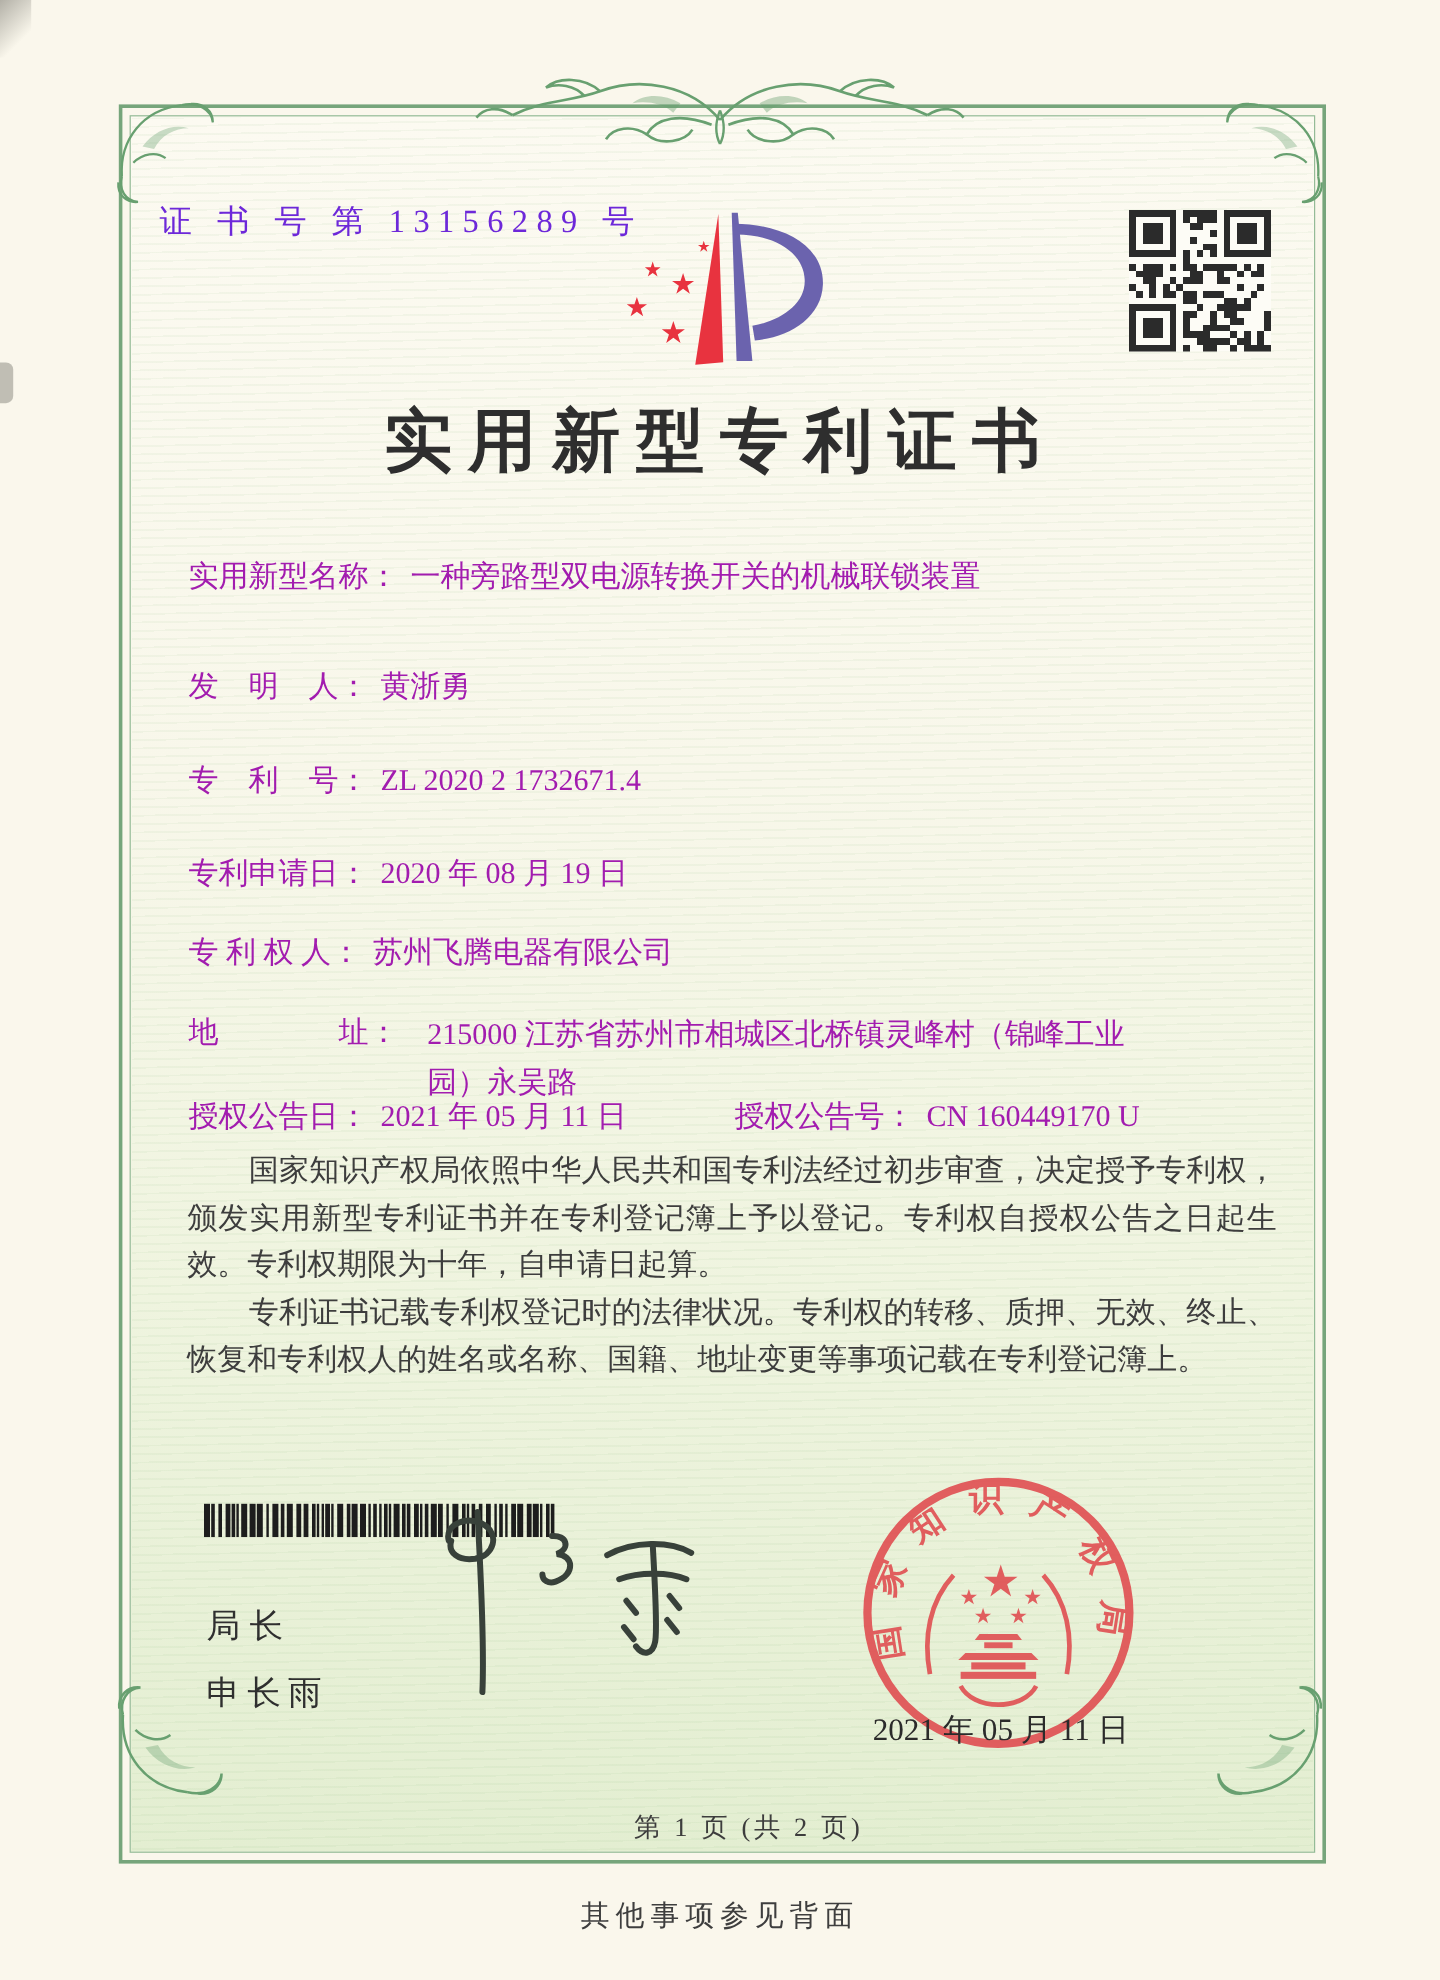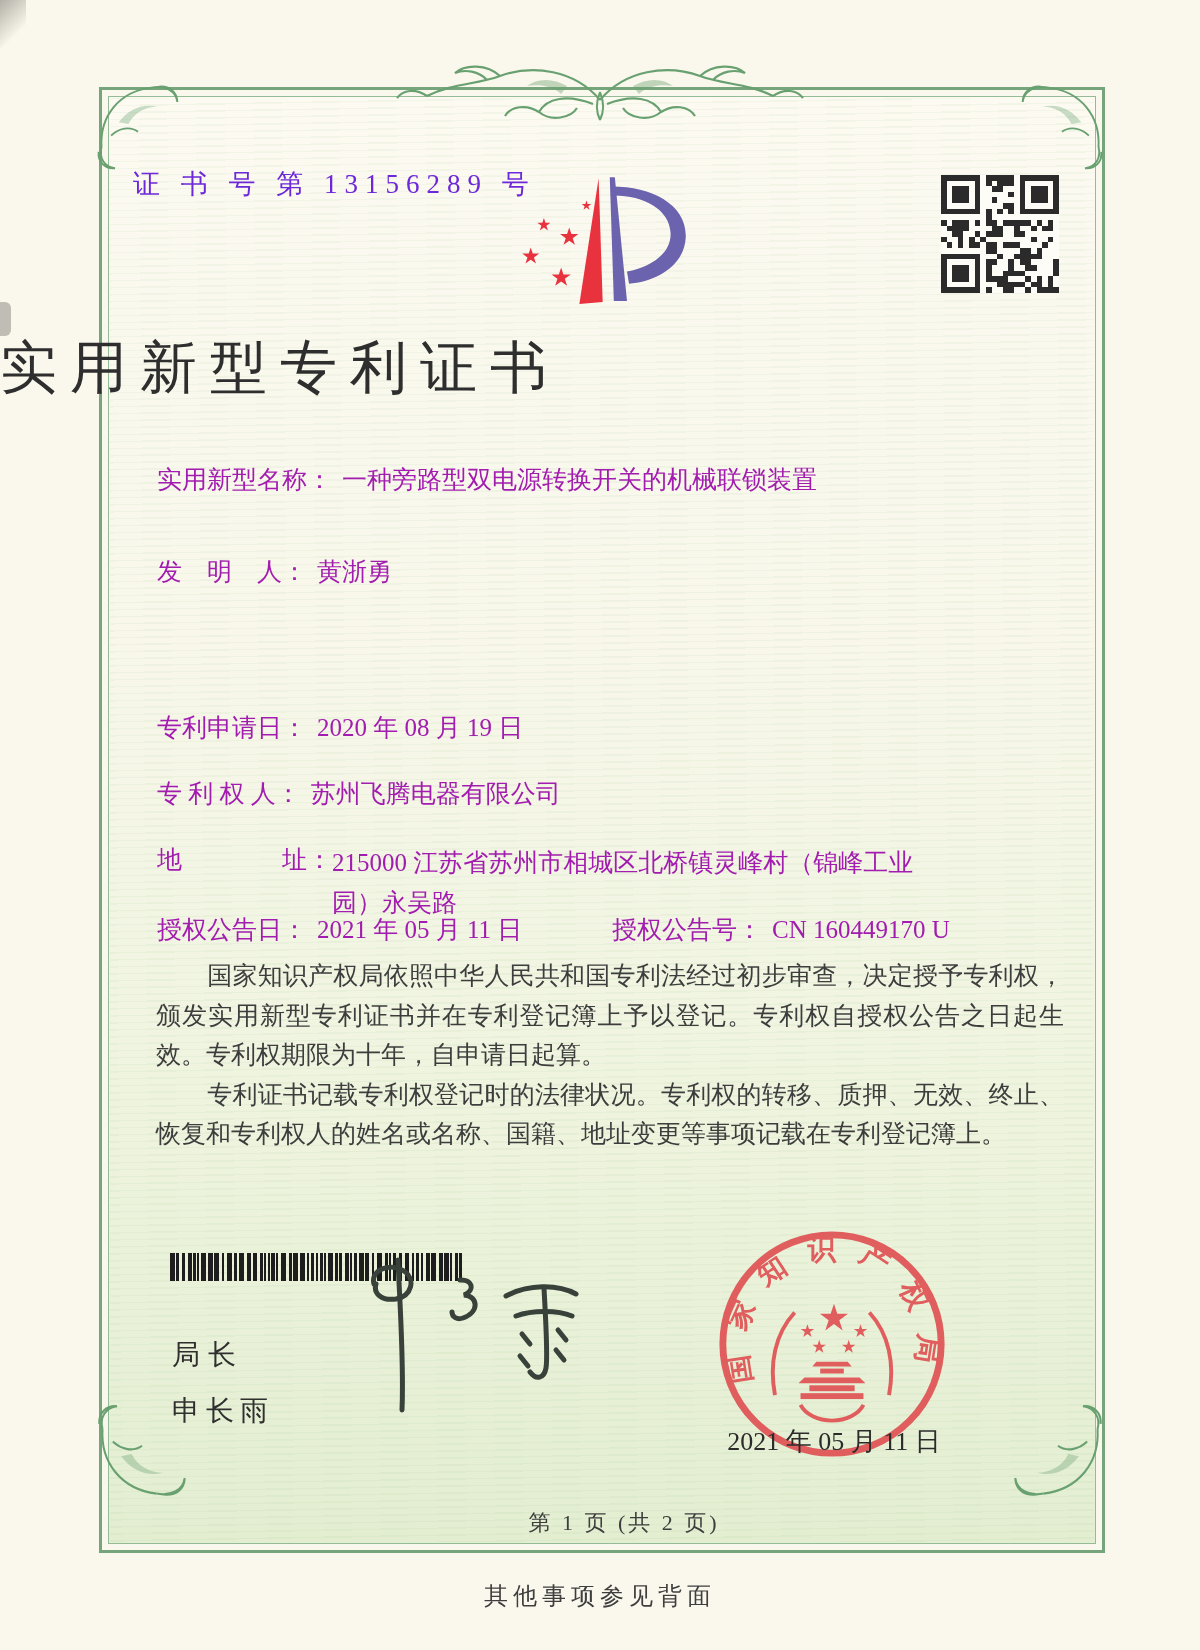--- a/index.html
+++ b/index.html
@@ -12,28 +12,28 @@
   .artifact-notch{left:0;top:302px;width:11px;height:34px;background:#8f9087;opacity:.55;border-radius:0 6px 6px 0;}
   
   .frame{left:99px;top:87px;width:1000px;height:1460px;border:3px solid #76a57b;}
   .frame-inner{position:absolute;left:6px;top:6px;right:6px;bottom:6px;border:1px solid #94bb97;
       background:linear-gradient(180deg,#fcfaf1 0%,#f8f7ea 38%,#eff4df 68%,#e3eed1 100%);}
   .waves{position:absolute;inset:1px;
       background:repeating-linear-gradient(179deg,rgba(120,175,110,.07) 0 1.5px,rgba(255,255,255,0) 1.5px 7px);}
   .ornament{color:#68a070;}
   
   .cert-no{left:133px;top:166px;font-size:27px;letter-spacing:7px;color:#6d28d9;white-space:nowrap;}
-  .title{left:0;right:0;top:330px;text-align:left;font-size:57px;font-weight:normal;
+  .title{left:0;right:0;top:330px;text-align:center;font-size:57px;font-weight:bold;
          letter-spacing:13px;color:#2e2e2e;white-space:nowrap;}
   .frow{left:157px;font-size:25px;color:#a21caf;white-space:nowrap;}
   .frow .value{margin-left:10px;}
   .row-name{top:463px;} .row-inventor{top:555px;} .row-patno{top:633px;}
   .row-filing{top:711px;} .row-patentee{top:777px;}
   .row-address{top:843px;white-space:normal;}
-  .row-address .value{display:inline-block;width:620px;vertical-align:top;word-break:break-all;line-height:40px;margin-left:0;}
+  .row-address .value{display:inline-block;width:620px;vertical-align:top;word-break:break-all;line-height:40px;margin-left:24px;}
   .row-grant{top:913px;}
   .grant-no-pair{position:absolute;left:455px;top:0;white-space:nowrap;}
   .paras{left:156px;top:956px;width:908px;font-size:25px;line-height:39.5px;text-align:justify;color:#3d3d3d;}
   .paras p{margin:0;text-indent:2.05em;}
   .barcode{left:170px;top:1253px;}
   .sig-title{left:172px;top:1336px;font-size:28px;letter-spacing:8px;color:#2f2f2f;}
   .sig-name{left:172px;top:1392px;font-size:28px;letter-spacing:6px;color:#2f2f2f;}
   .autograph{left:310px;top:1238px;}
   .seal{left:714px;top:1226px;opacity:.88;}
   .seal-date{left:700px;top:1424px;width:268px;text-align:center;font-size:26px;color:#2b2b2b;z-index:5;}
@@ -242,20 +242,23 @@
     </svg>
 
   <div class="abs title">实用新型专利证书</div>
 
   <div class="abs frow row-name">
     <span class="label">实用新型名称：</span><span class="value">一种旁路型双电源转换开关的机械联锁装置</span>
   </div>
   <div class="abs frow row-inventor">
     <span class="label">发　明　人：</span><span class="value">黄浙勇</span>
   </div>
+  <div class="abs frow row-patno">
+    <span class="label">专　利　号：</span><span class="value">ZL 2020 2 1732671.4</span>
+  </div>
   <div class="abs frow row-filing">
     <span class="label">专利申请日：</span><span class="value">2020 年 08 月 19 日</span>
   </div>
   <div class="abs frow row-patentee">
     <span class="label">专 利 权 人：</span><span class="value">苏州飞腾电器有限公司</span>
   </div>
   <div class="abs frow row-address">
     <span class="label">地　　　　址：</span><span class="value">215000 江苏省苏州市相城区北桥镇灵峰村（锦峰工业园）永吴路</span>
   </div>
   <div class="abs frow row-grant" style="position:absolute">

